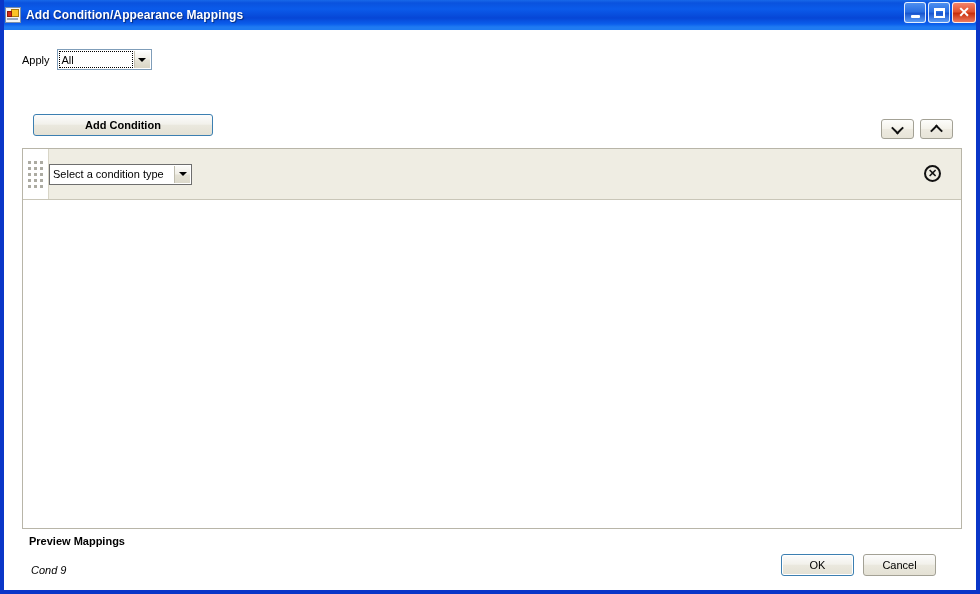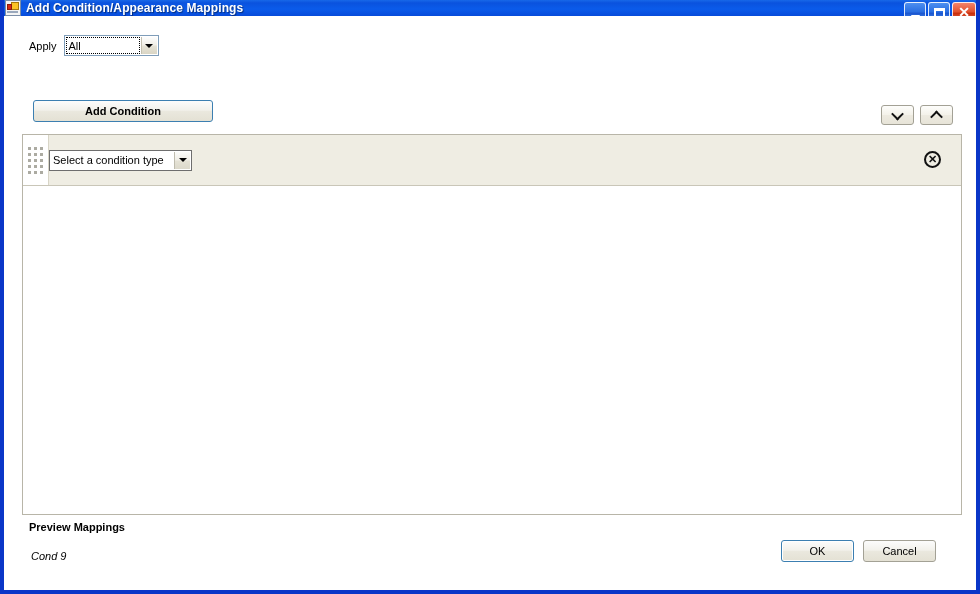--- a/index.html
+++ b/index.html
@@ -19,21 +19,21 @@
     background: #ffffff;
     border-left: 4px solid #0A36C8;
     border-right: 4px solid #0A36C8;
     border-bottom: 4px solid #0A36C8;
     overflow: hidden;
   }
 
   
   .titlebar {
     position: relative;
-    height: 16px;
+    height: 30px;
     margin: 0 -4px;
     background: linear-gradient(to bottom,
         #1868E8 0px, #0A52DE 3px, #0B5BEA 9px,
         #0646D6 18px, #0B5EEC 24px, #1F7BF2 27px);
     display: flex;
     align-items: center;
     padding-left: 5px;
     box-sizing: border-box;
   }
   .title-icon {
@@ -131,21 +131,21 @@
   
   .client {
     position: relative;
     height: 563px;
     background: #ffffff;
   }
 
   
   .apply-row {
     position: absolute;
-    left: 25px;
+    left: 18px;
     top: 19px;
     display: flex;
     align-items: center;
     font-size: 11px;
     color: #000000;
     white-space: nowrap;
   }
   .apply-label {
     margin-right: 7px;
   }

